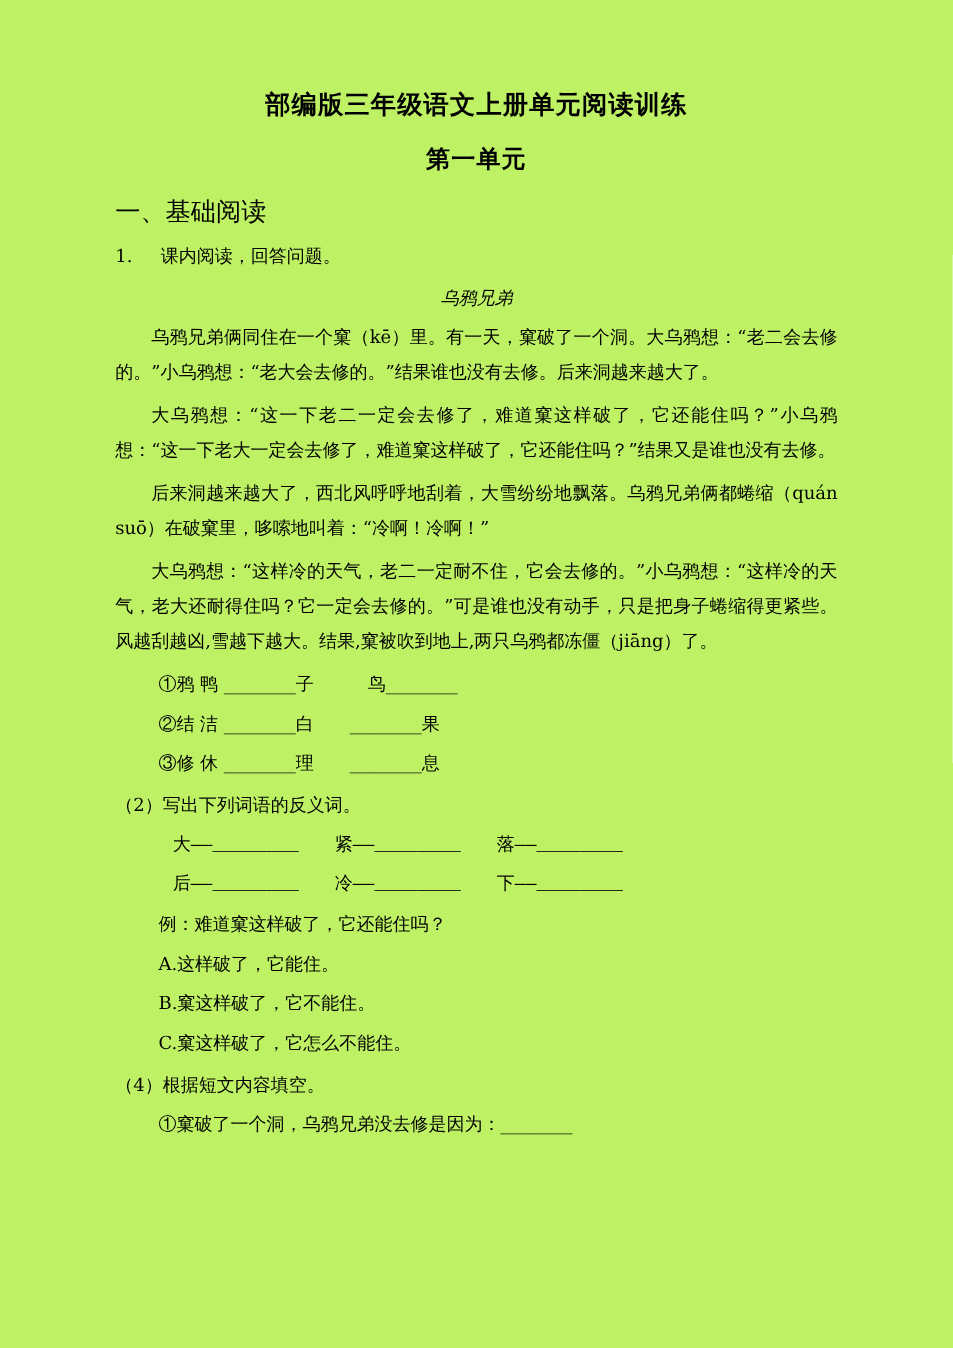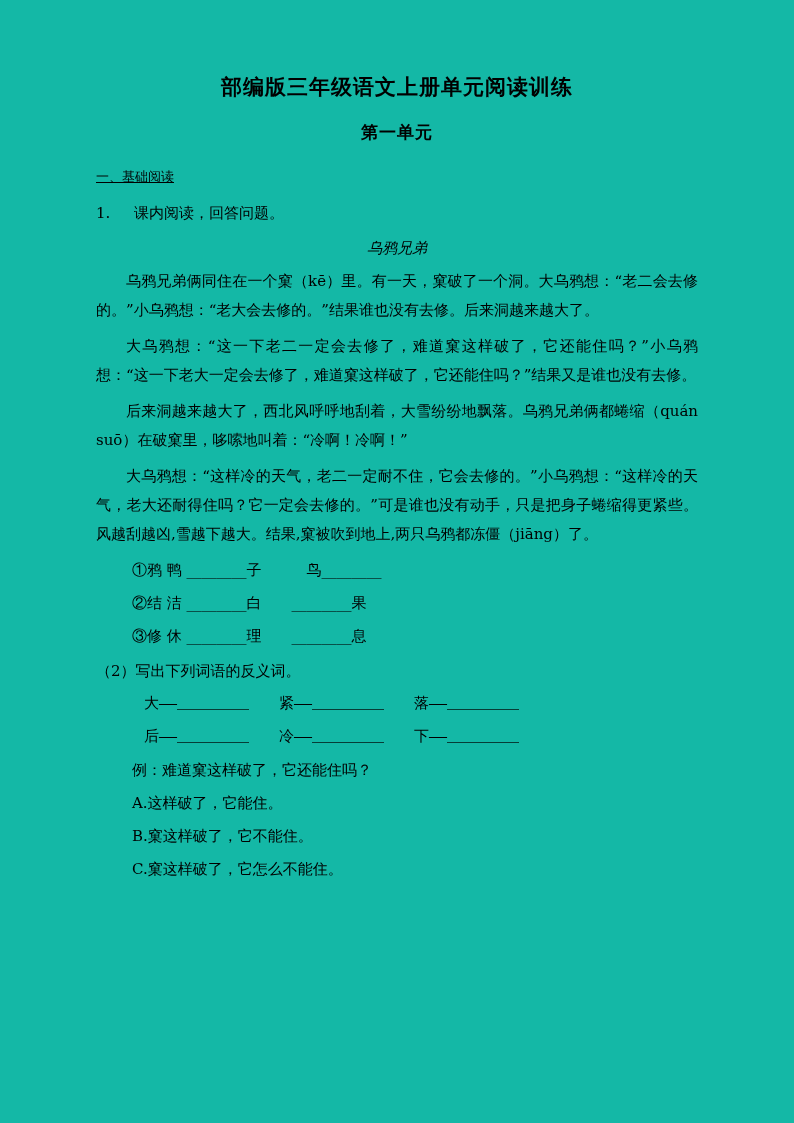--- a/index.html
+++ b/index.html
@@ -2,48 +2,47 @@
 <html><head>
 <meta charset="utf-8">
 <style>
   * { margin: 0; padding: 0; box-sizing: border-box; }
   html, body { background: #ffffff; }
   .page {
     position: relative;
     width: 794px;
     height: 1123px;
     margin: 0 auto;
-    background: #14b8a6;
+    background: #bef264;
     color: #000000;
     padding: 72px 96px 40px 96px;
     font-family: "DejaVu Serif", "Liberation Serif", serif;
     font-size: 15px;
     line-height: 29px;
     overflow: hidden;
   }
   .doc-title {
     text-align: center;
     font-size: 21px;
     font-weight: bold;
     line-height: 30px;
     margin-bottom: 16px;
     letter-spacing: 1px;
   }
   .unit-title {
     text-align: center;
-    font-size: 17px;
+    font-size: 20px;
     font-weight: bold;
     line-height: 28px;
     margin-bottom: 16px;
     letter-spacing: 1px;
   }
   .section-heading {
-    font-size: 13px;
+    font-size: 21px;
     margin-bottom: 8px;
-    text-decoration: underline;
   }
   .question-intro {
     margin-bottom: 6px;
   }
   .question-intro .q-num { display: inline-block; min-width: 38px; }
   .passage-title {
     text-align: center;
     margin: 2px 0 4px 0;
     font-style: italic;
   }
@@ -100,14 +99,18 @@
     <div class="q-item wide">后——________　　冷——________　　下——________</div>
   </div>
 
   <div class="q-block">
     <div class="q-item">例：难道窠这样破了，它还能住吗？</div>
     <div class="q-item">A.这样破了，它能住。</div>
     <div class="q-item">B.窠这样破了，它不能住。</div>
     <div class="q-item">C.窠这样破了，它怎么不能住。</div>
   </div>
 
+  <div class="q-block">
+    <div class="q-label">（4）根据短文内容填空。</div>
+    <div class="q-item">①窠破了一个洞，乌鸦兄弟没去修是因为：________</div>
+  </div>
 
 </div>
 
 </body></html>

